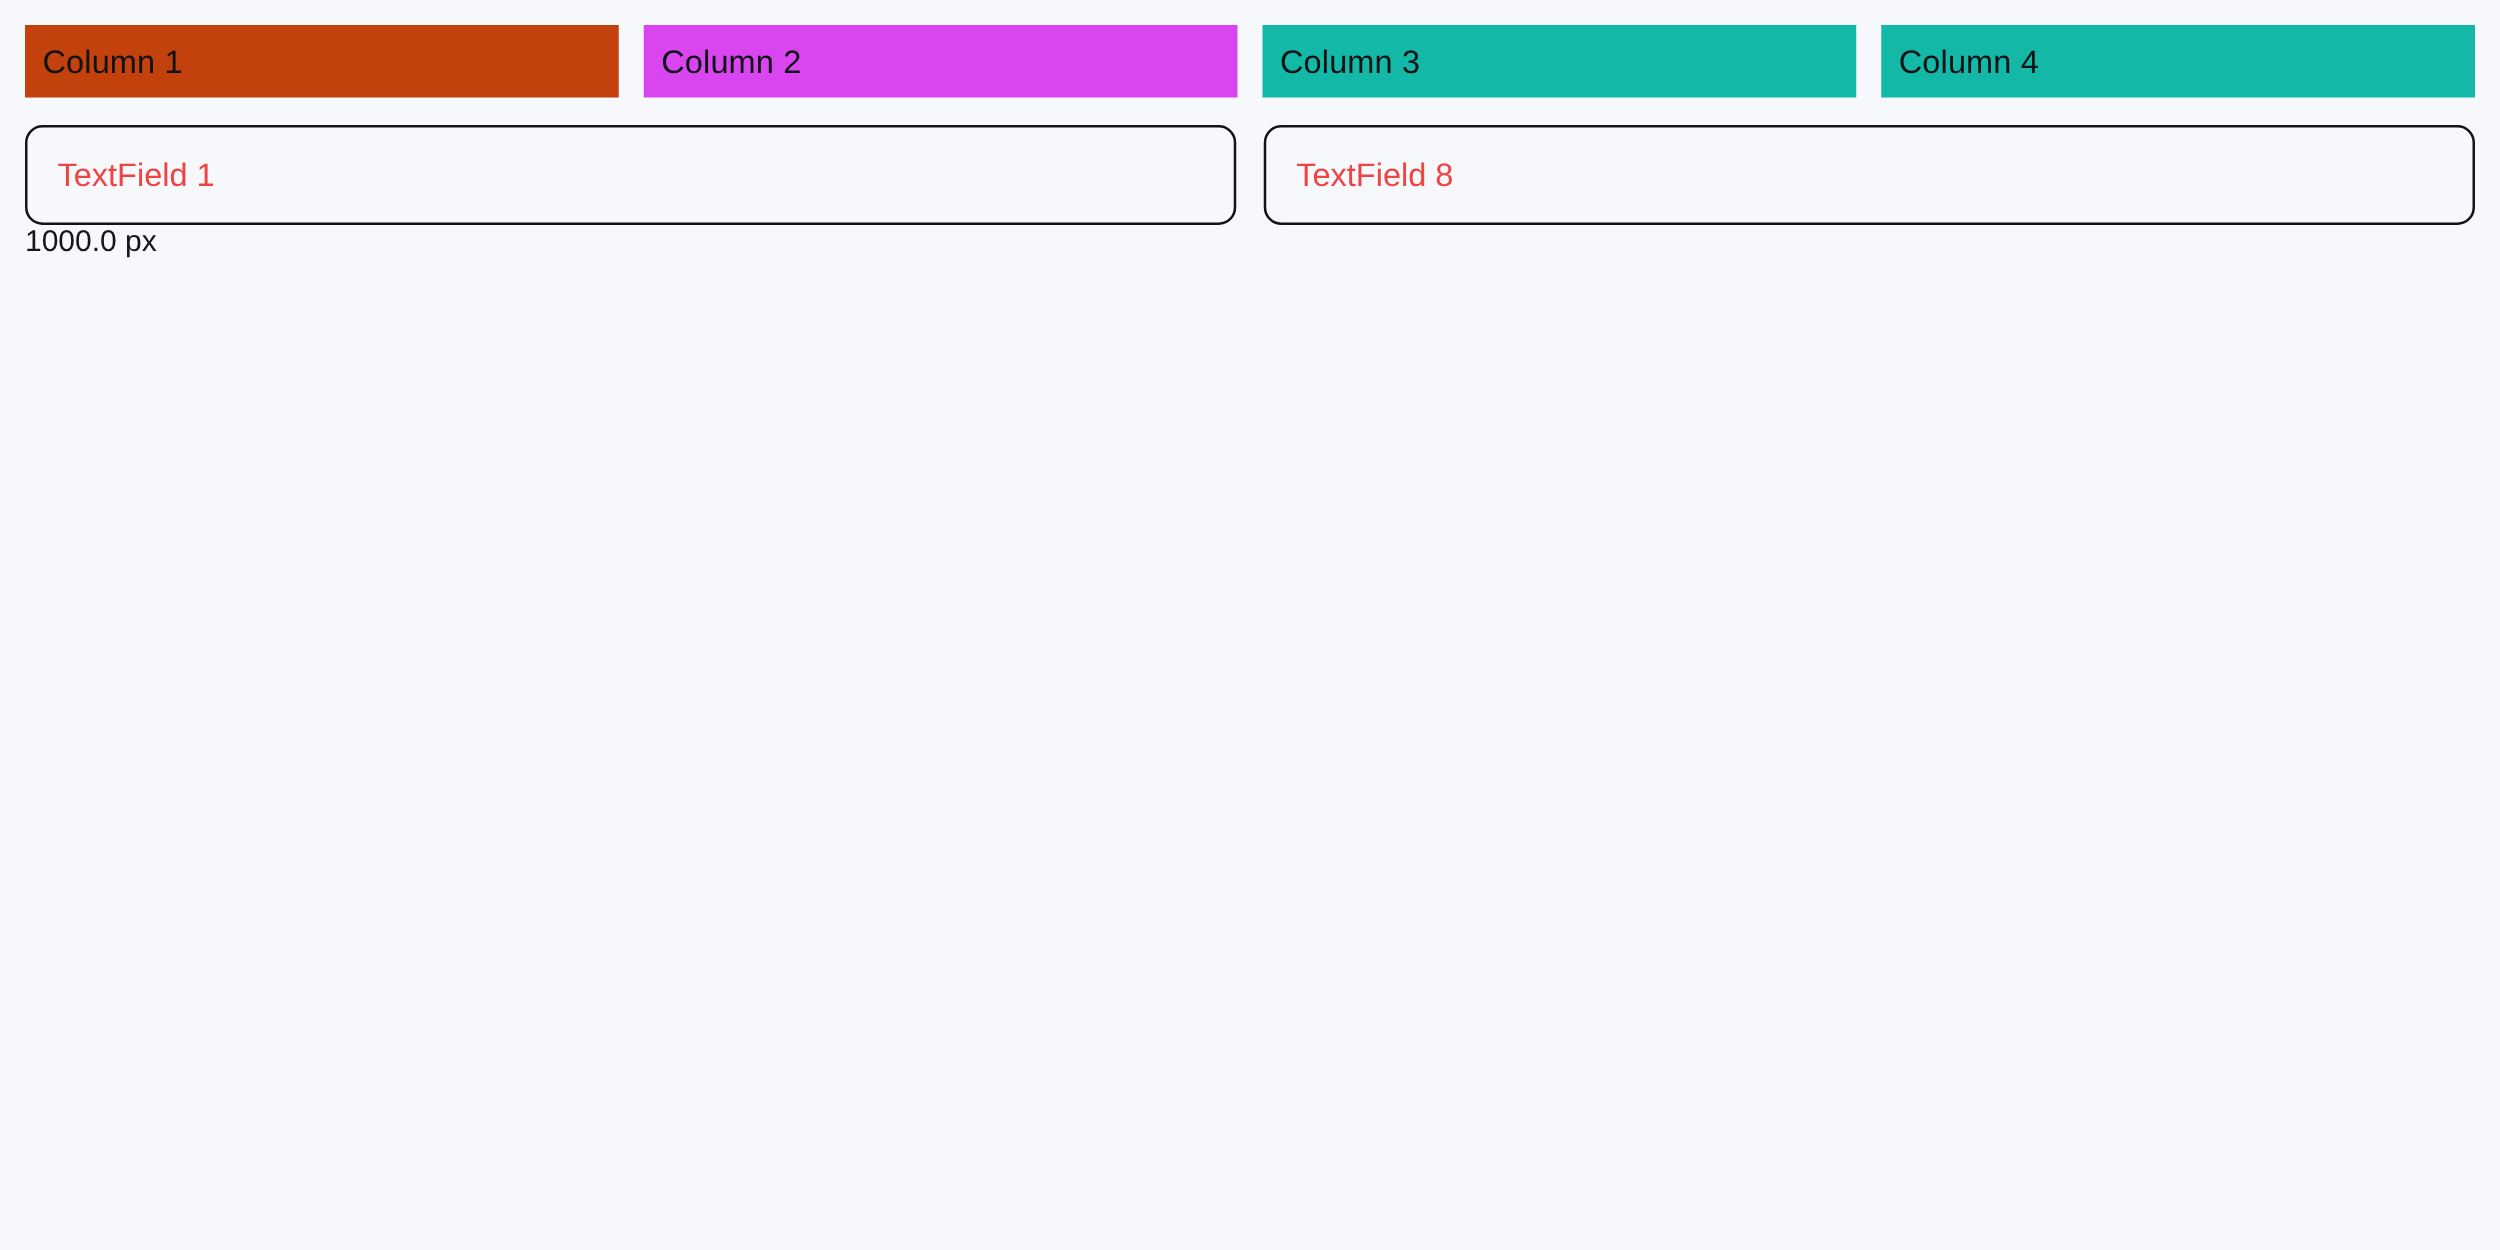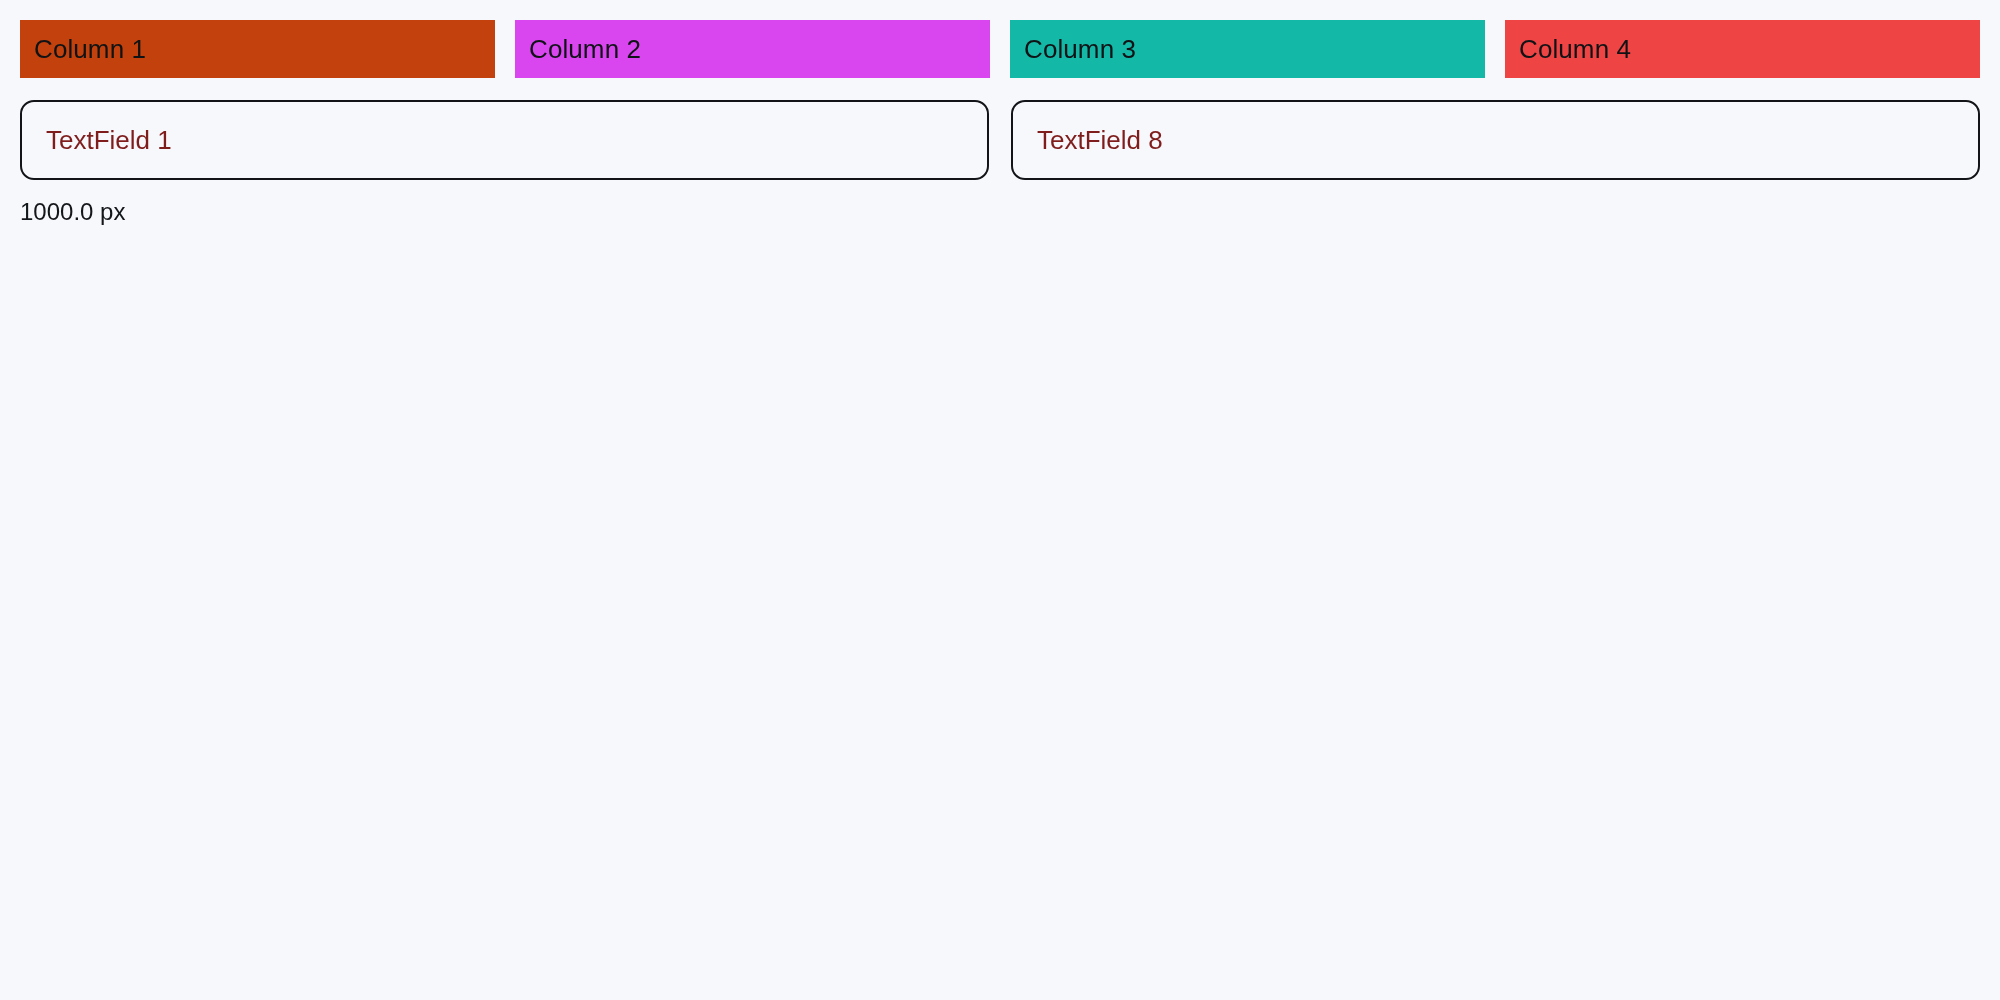--- a/index.html
+++ b/index.html
@@ -65,28 +65,27 @@
     border-radius: 14px;
     background: #f7f8fc;
     display: flex;
     align-items: center;
     padding: 0 24px;
     cursor: text;
   }
   .textfield-placeholder {
     font-size: 26px;
     line-height: 30px;
-    color: #7f1d1d;
+    color: #ef4444;
     white-space: nowrap;
     user-select: none;
   }
 
   
   .measure-row {
-    margin-top: 18px;
     flex: 0 0 auto;
   }
   .measure-label {
     font-size: 24px;
     line-height: 28px;
     color: #14171a;
     white-space: nowrap;
   }
 
   .spacer {
@@ -101,21 +100,21 @@
   <div class="columns-row">
     <div class="column-block" style="background:#c2410c;">
       <span class="column-label">Column 1</span>
     </div>
     <div class="column-block" style="background:#d946ef;">
       <span class="column-label">Column 2</span>
     </div>
     <div class="column-block" style="background:#14b8a6;">
       <span class="column-label">Column 3</span>
     </div>
-    <div class="column-block" style="background:#ef4444;">
+    <div class="column-block" style="background:#14b8a6;">
       <span class="column-label">Column 4</span>
     </div>
   </div>
 
   <div class="fields-row">
     <div class="textfield">
       <span class="textfield-placeholder">TextField 1</span>
     </div>
     <div class="textfield">
       <span class="textfield-placeholder">TextField 8</span>

